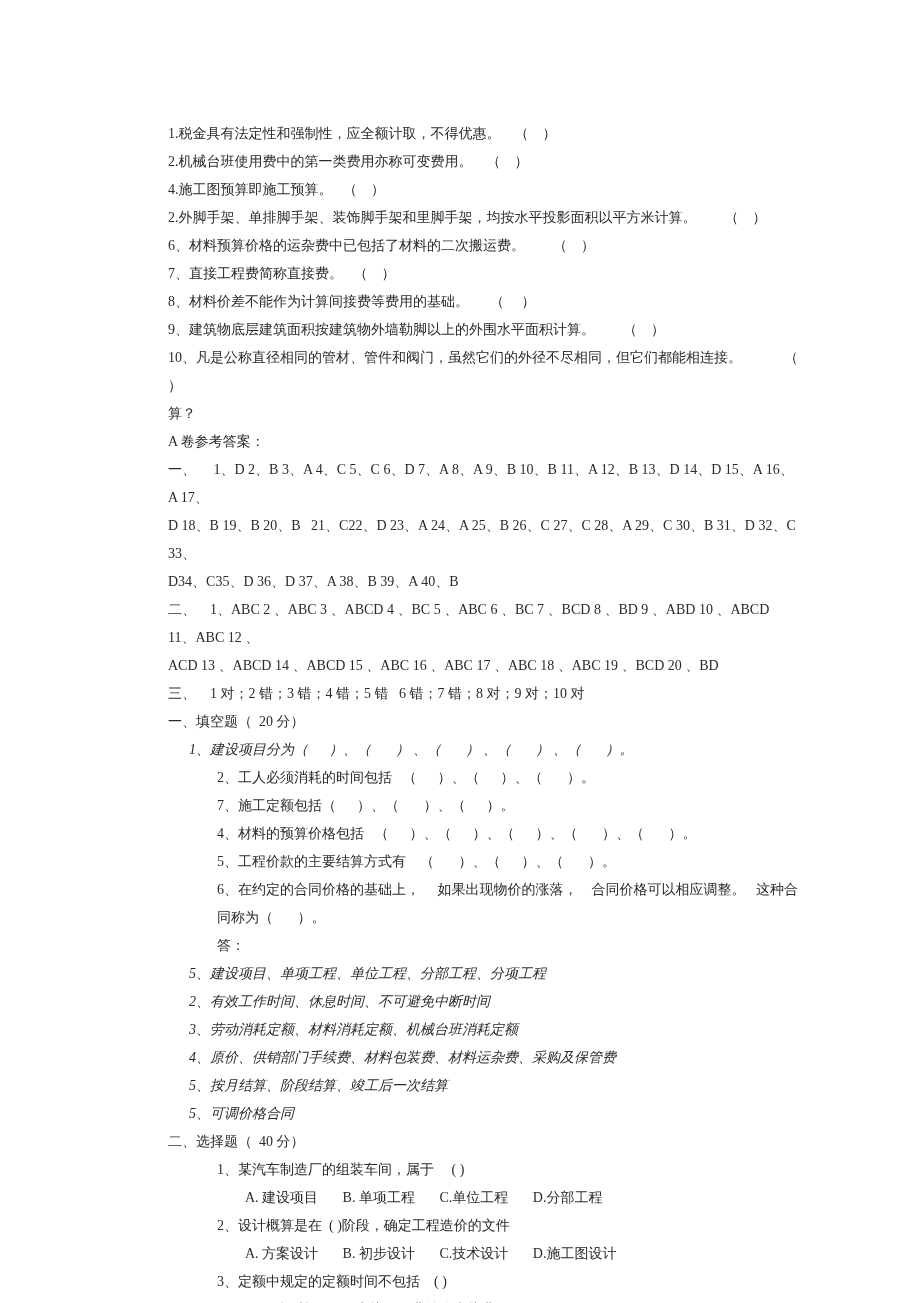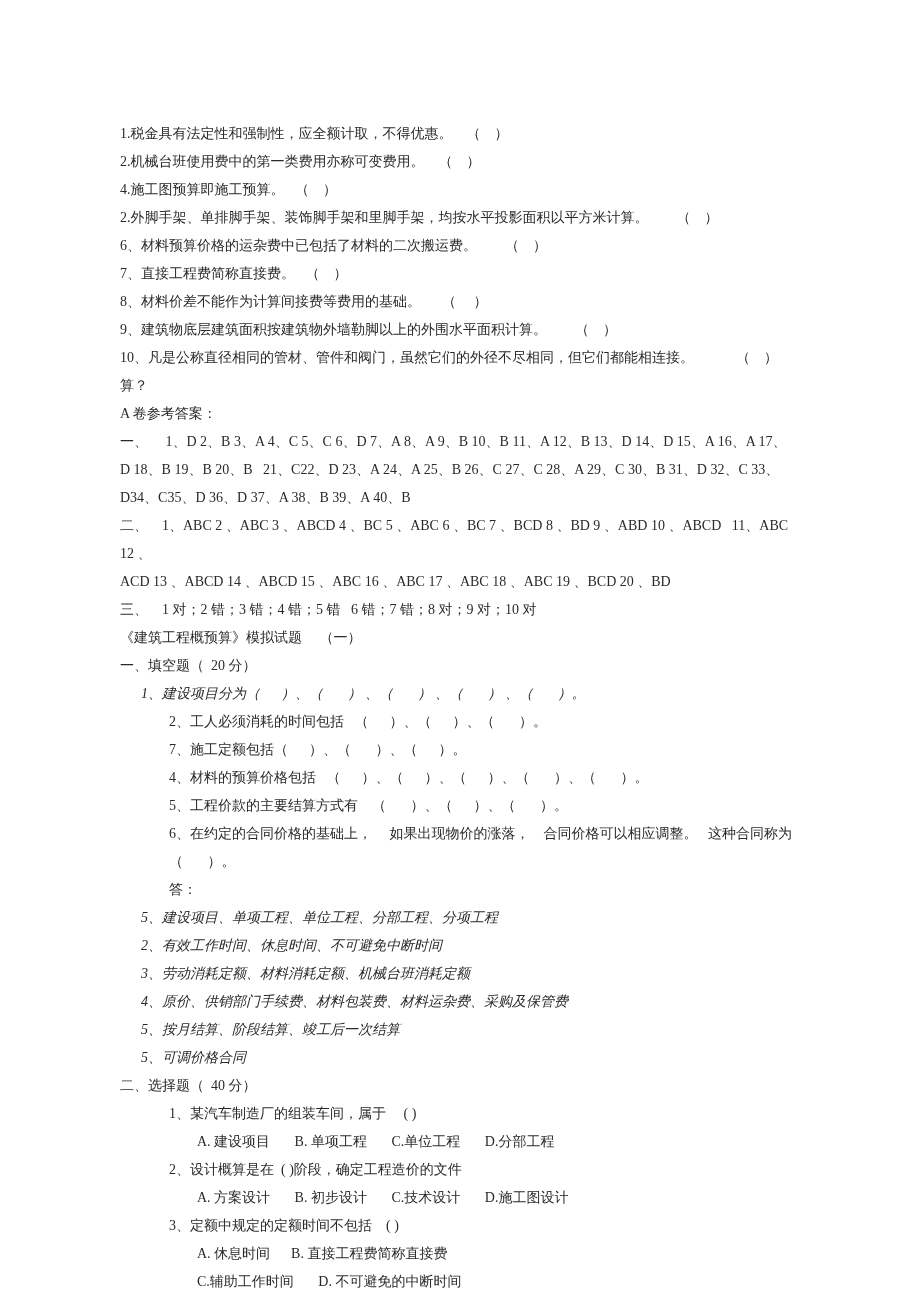--- a/index.html
+++ b/index.html
@@ -10,20 +10,21 @@
     font-size: 14px;
     color: #2a2a2a;
     line-height: 2.0;
     width: 920px;
   }
   .page {
     padding: 120px 120px 100px 120px;
   }
   .line {
     white-space: pre-wrap;
+    margin-left: 48px;
   }
   .indent1 { padding-left: 1.5em; font-style: italic; }
   .indent2 { padding-left: 3.5em; }
   .indent3 { padding-left: 5.5em; }
 </style>
 </head>
 <body>
 
 <div class="page">
 
@@ -39,21 +40,20 @@
   <div class="line">算？</div>
 
   <div class="line">A 卷参考答案：</div>
   <div class="line">一、     1、D 2、B 3、A 4、C 5、C 6、D 7、A 8、A 9、B 10、B 11、A 12、B 13、D 14、D 15、A 16、A 17、</div>
   <div class="line">D 18、B 19、B 20、B   21、C22、D 23、A 24、A 25、B 26、C 27、C 28、A 29、C 30、B 31、D 32、C 33、</div>
   <div class="line">D34、C35、D 36、D 37、A 38、B 39、A 40、B</div>
   <div class="line">二、    1、ABC 2 、ABC 3 、ABCD 4 、BC 5 、ABC 6 、BC 7 、BCD 8 、BD 9 、ABD 10 、ABCD   11、ABC 12 、</div>
   <div class="line">ACD 13 、ABCD 14 、ABCD 15 、ABC 16 、ABC 17 、ABC 18 、ABC 19 、BCD 20 、BD</div>
   <div class="line">三、    1 对；2 错；3 错；4 错；5 错   6 错；7 错；8 对；9 对；10 对</div>
 
-  <div class="line">《建筑工程概预算》模拟试题     （一）</div>
 
   <div class="line">一、填空题（  20 分）</div>
   <div class="line indent1">1、建设项目分为（      ）、（       ） 、（       ） 、（       ） 、（       ）。</div>
   <div class="line indent2">2、工人必须消耗的时间包括   （      ）、（      ）、（       ）。</div>
   <div class="line indent2">7、施工定额包括（      ）、（       ）、（      ）。</div>
   <div class="line indent2">4、材料的预算价格包括   （      ）、（      ）、（      ）、（       ）、（       ）。</div>
   <div class="line indent2">5、工程价款的主要结算方式有    （       ）、（      ）、（       ）。</div>
   <div class="line indent2">6、在约定的合同价格的基础上，     如果出现物价的涨落，    合同价格可以相应调整。   这种合同称为（       ）。</div>
   <div class="line indent2">答：</div>
   <div class="line indent1">5、建设项目、单项工程、单位工程、分部工程、分项工程</div>

